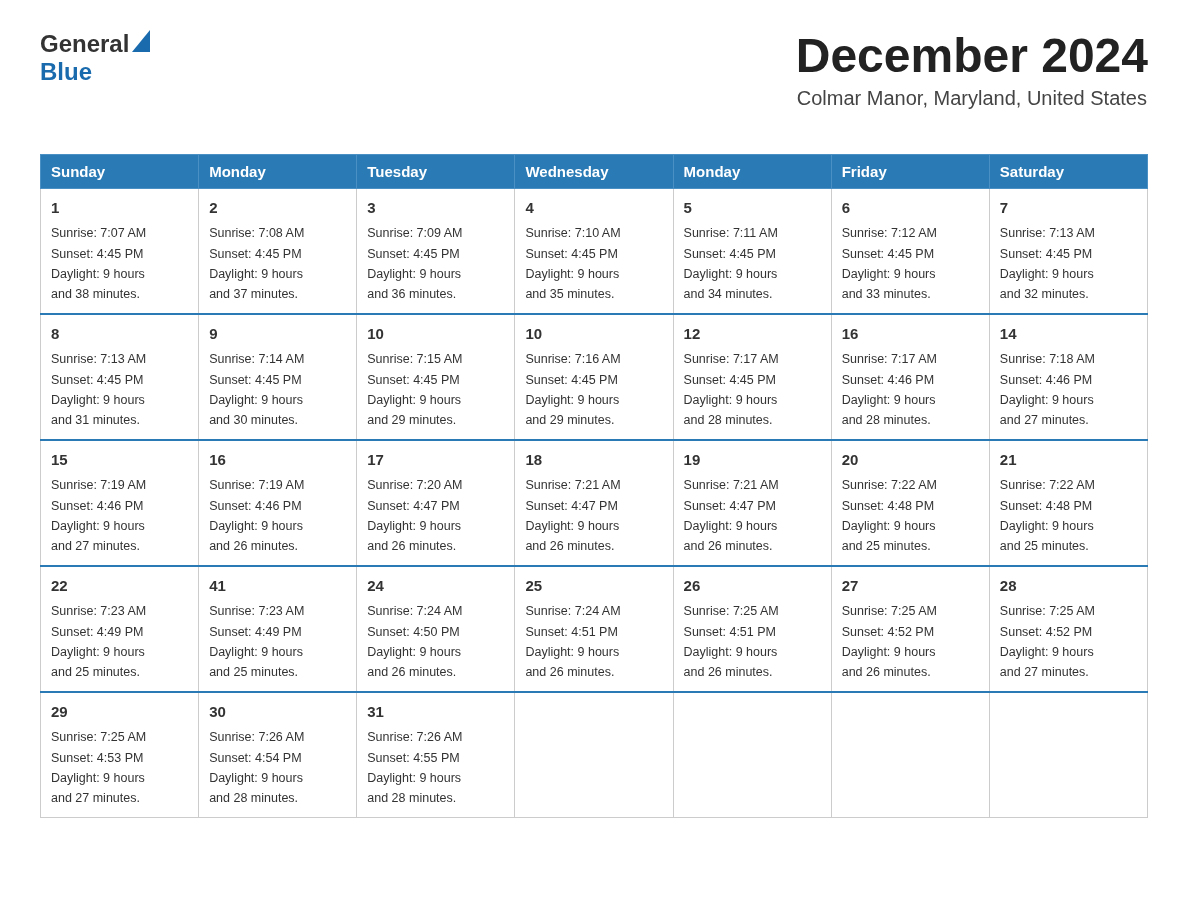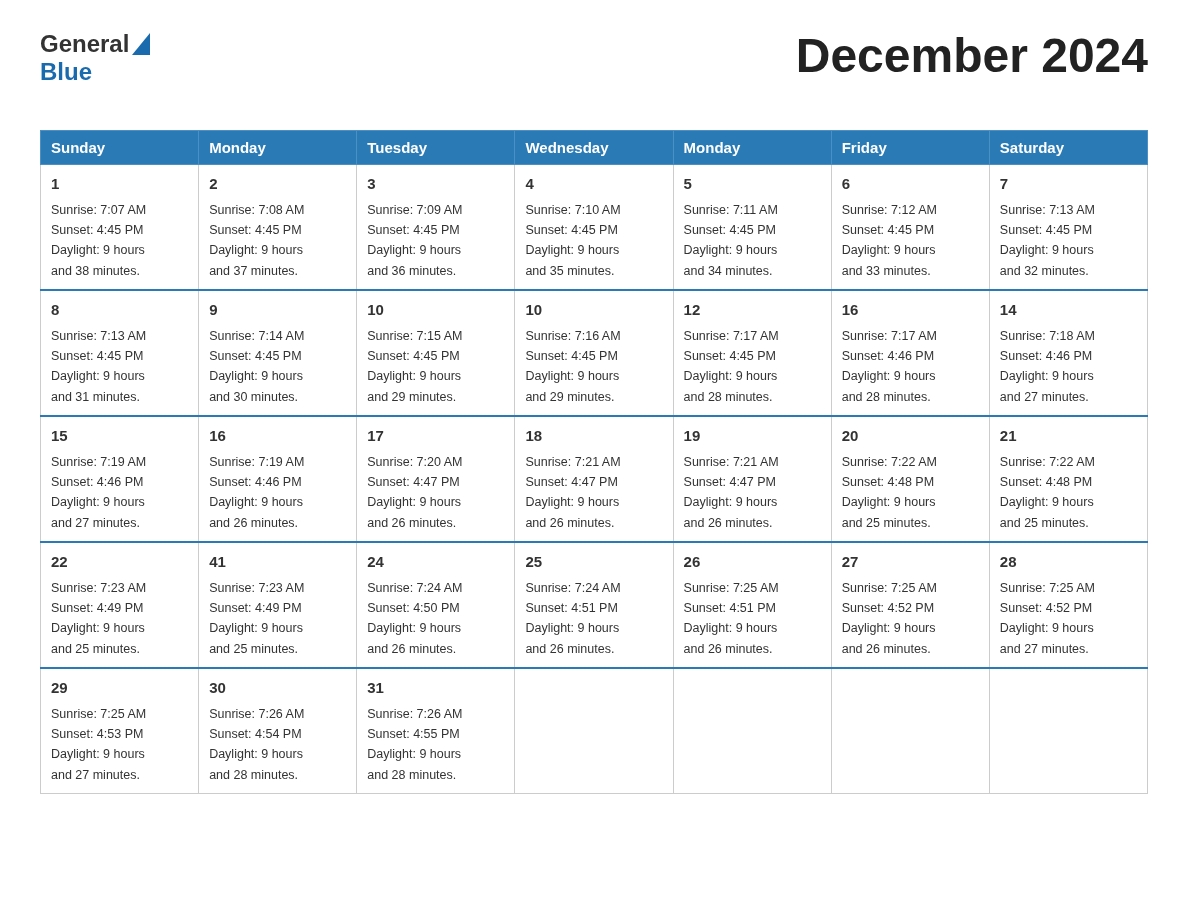--- a/index.html
+++ b/index.html
@@ -75,21 +75,20 @@
     .empty-cell {
       background: #fff;
     }
     .logo-wrapper {
       display: flex;
       flex-direction: column;
       align-items: flex-start;
     }
     .logo-row {
       display: flex;
-      align-items: center;
     }
     .logo-triangle {
       display: inline-block;
       width: 0;
       height: 0;
       border-style: solid;
       border-width: 0 0 22px 18px;
       border-color: transparent transparent #1a6bae transparent;
       margin-left: 3px;
       margin-bottom: 0px;
@@ -104,20 +103,21 @@
     <div class="logo-row">
       <span style="font-size:24px;font-weight:bold;color:#333;">General</span>
       <span class="logo-triangle"></span>
     </div>
     <div>
       <span style="font-size:24px;font-weight:bold;color:#1a6bae;">Blue</span>
     </div>
   </div>
   <div class="title-area">
     <div class="month-title">December 2024</div>
+    <div class="location-title">Colmar Manor, Maryland, United States</div>
   </div>
 </div>
 
 <table class="calendar">
   <thead>
     <tr>
     <th>Sunday</th>
         <th>Monday</th>
         <th>Tuesday</th>
         <th>Wednesday</th>

